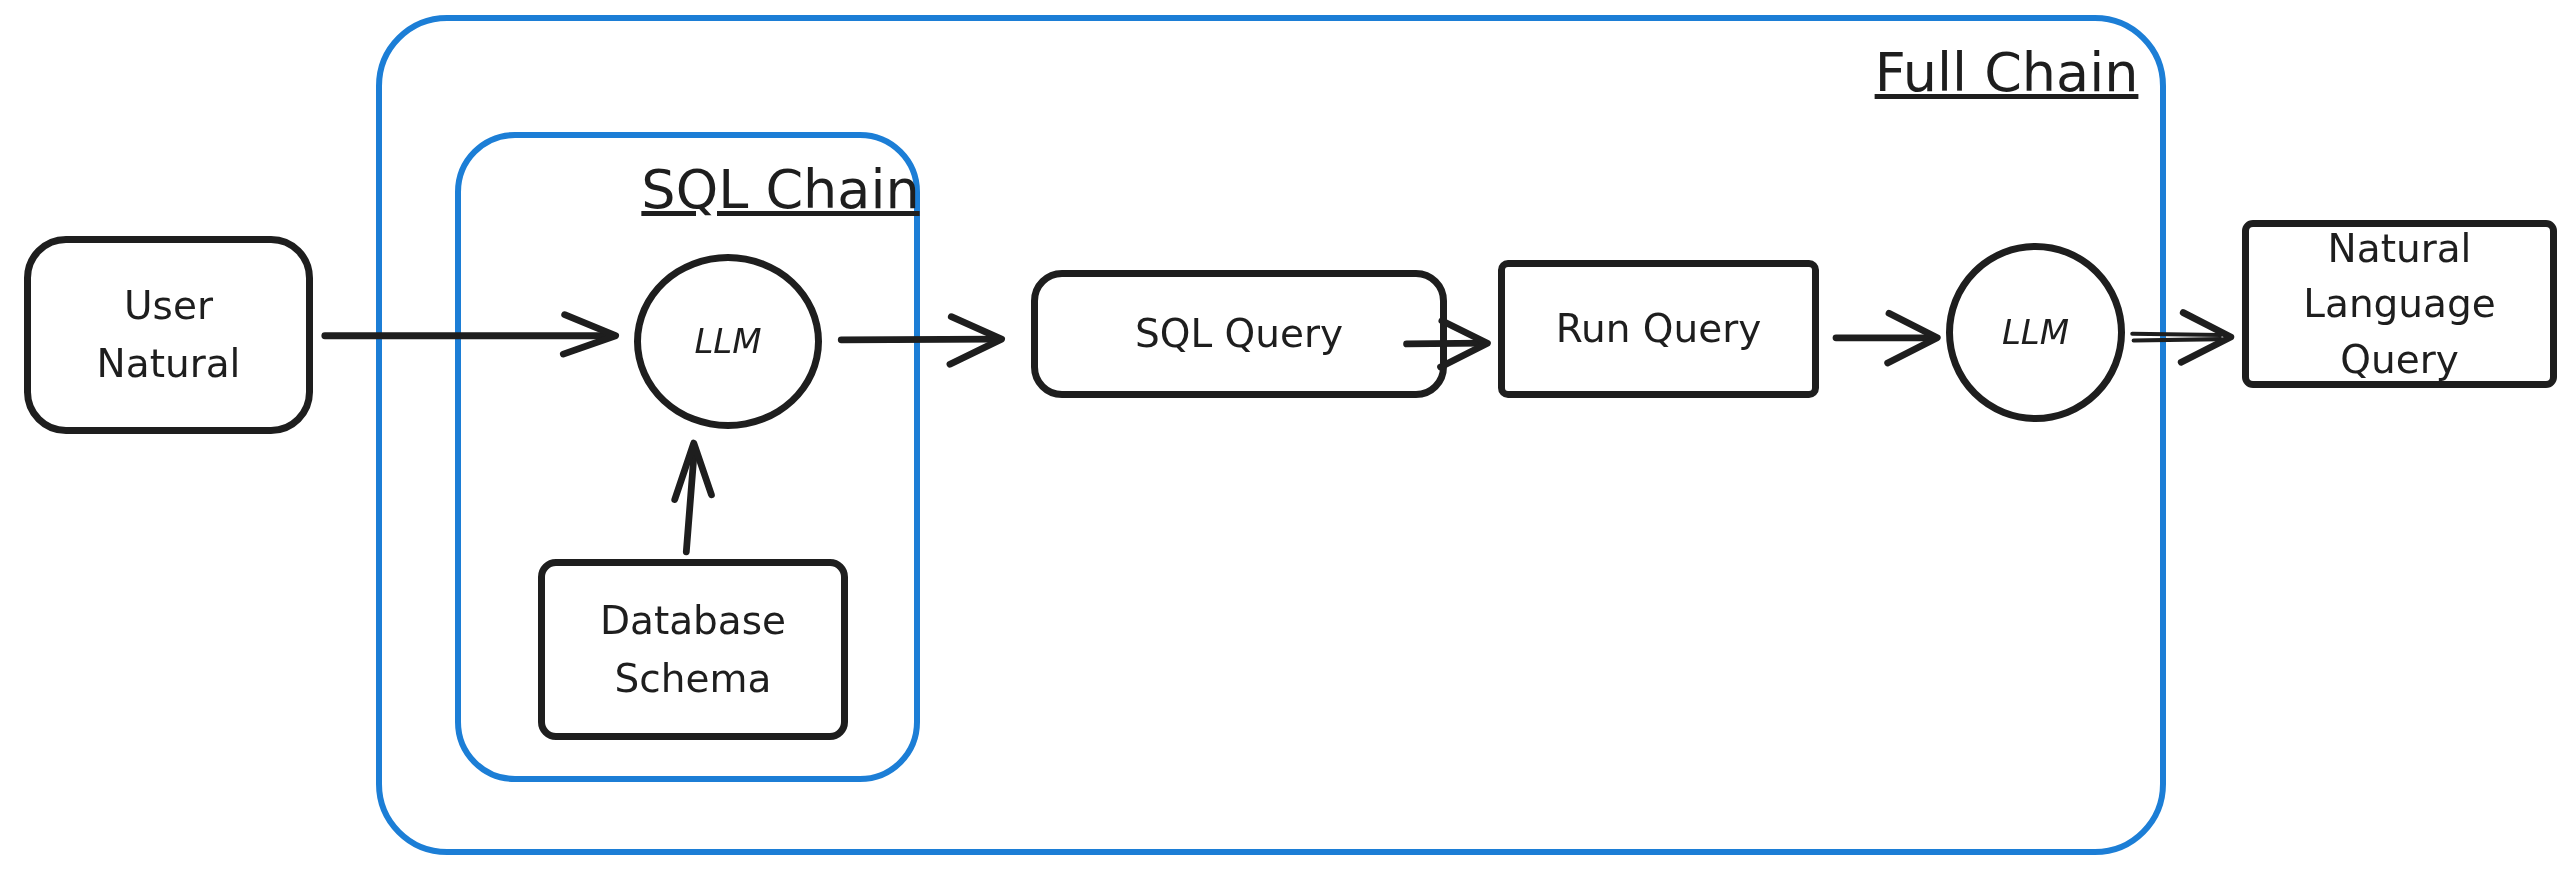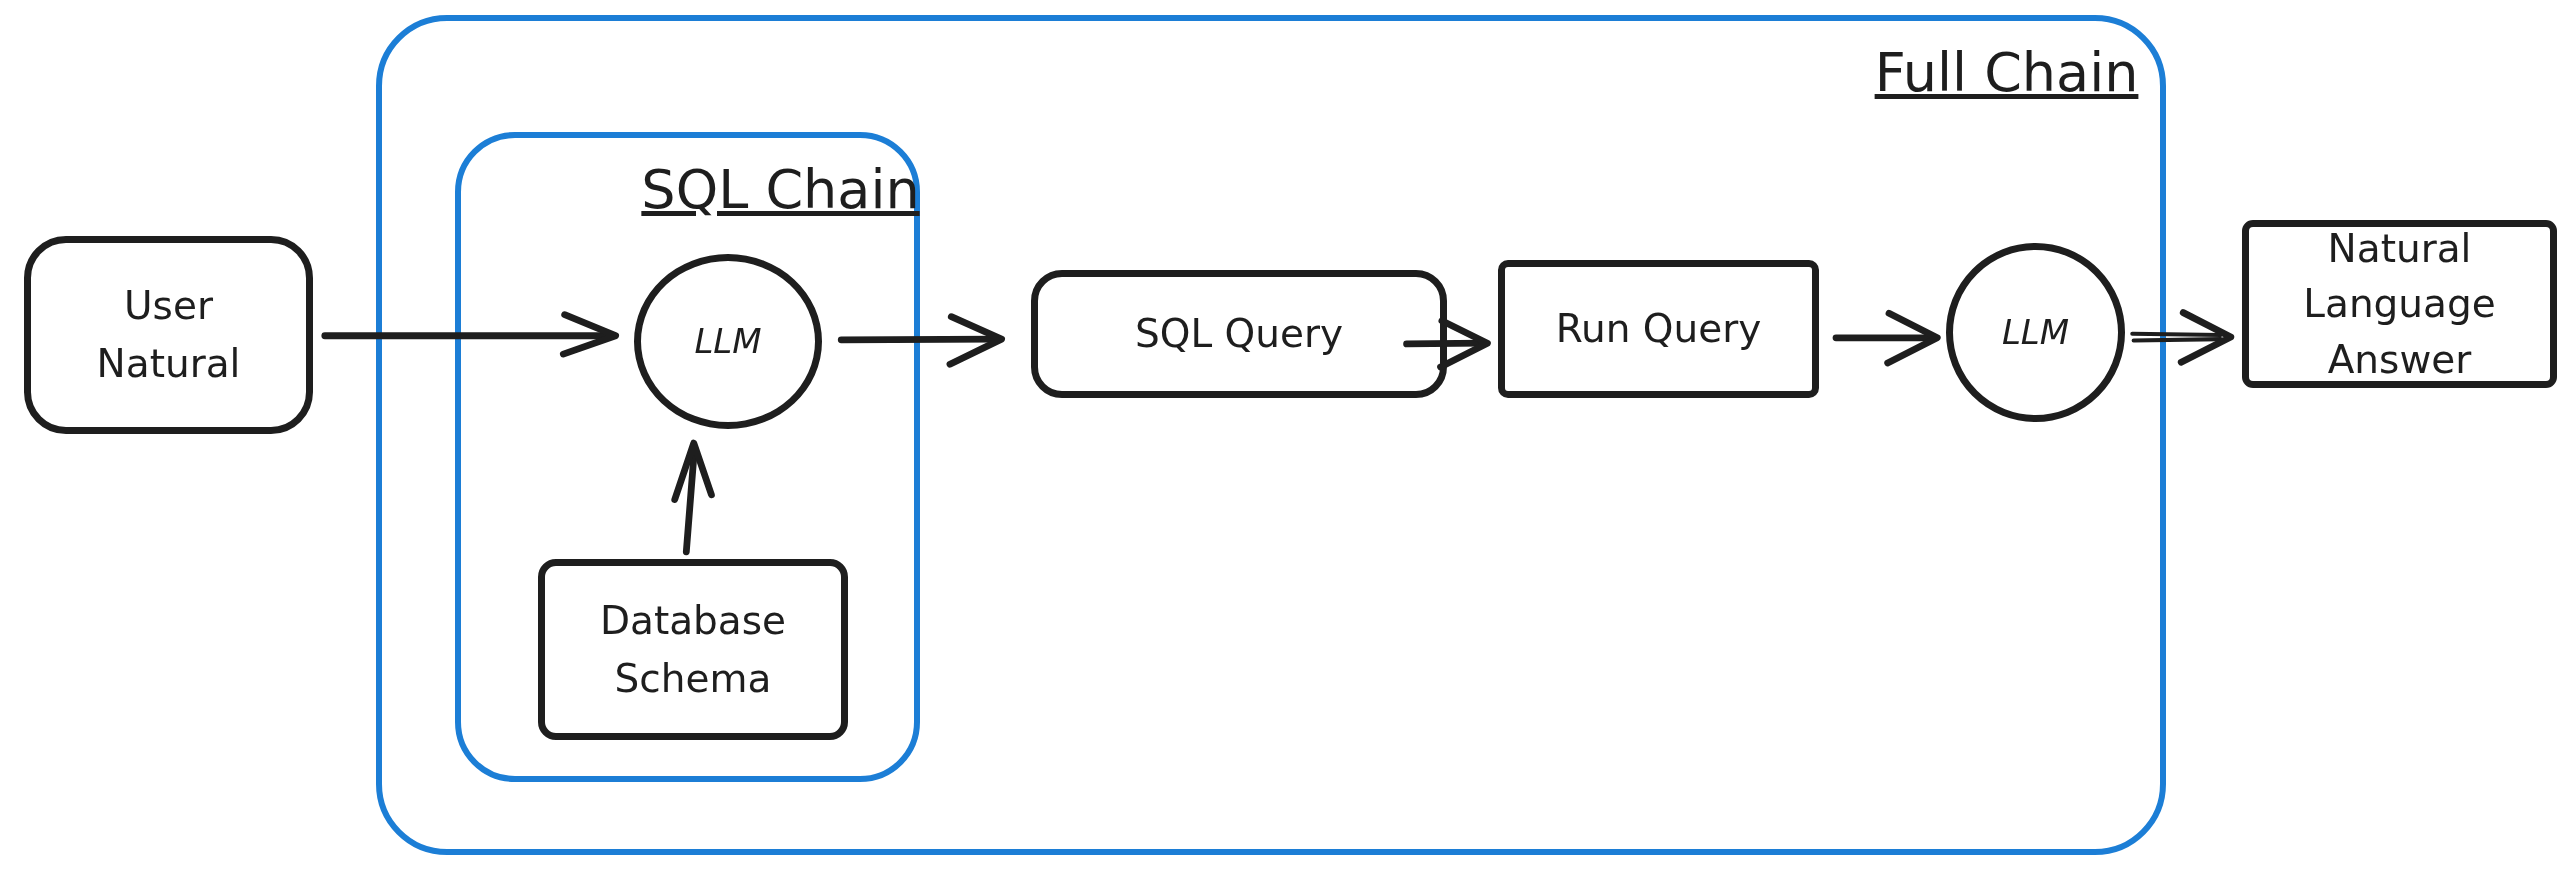--- a/index.html
+++ b/index.html
@@ -154,20 +154,20 @@
     <span>Run Query</span>
   </div>
 
   <div class="node node-circle node-llm-2">
     <span>LLM</span>
   </div>
 
   <div class="node node-nl-answer">
     <span>Natural</span>
     <span>Language</span>
-    <span>Answer</span>
+    <span>Query</span>
   </div>
 
   <div class="group-label label-sql-chain">SQL Chain</div>
   <div class="group-label label-full-chain">Full Chain</div>
 
 </div>
 
 
 </body></html>

